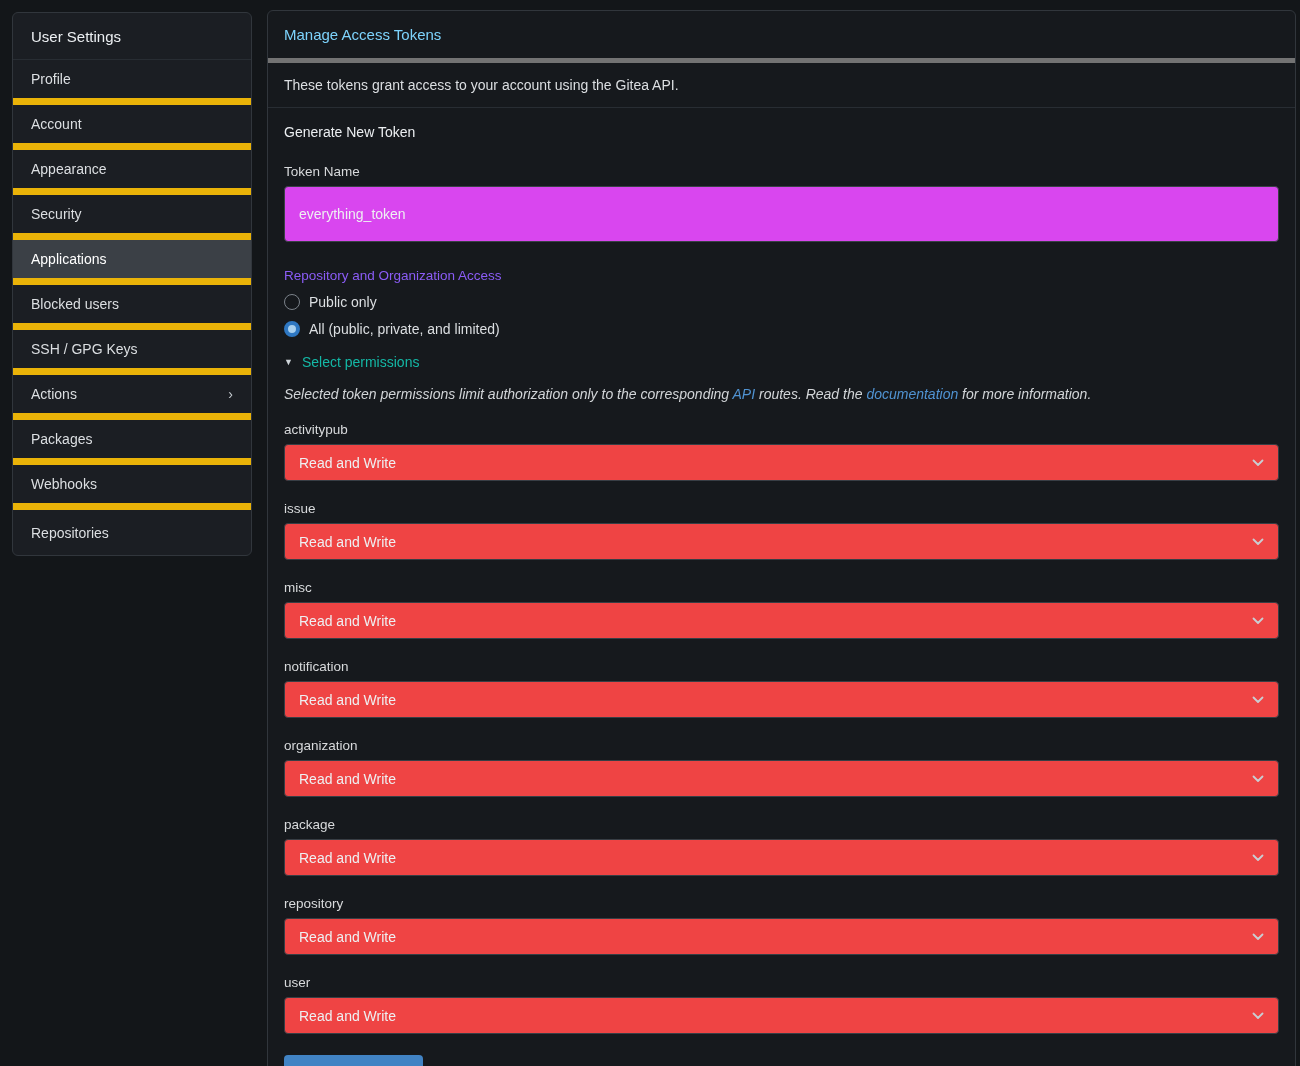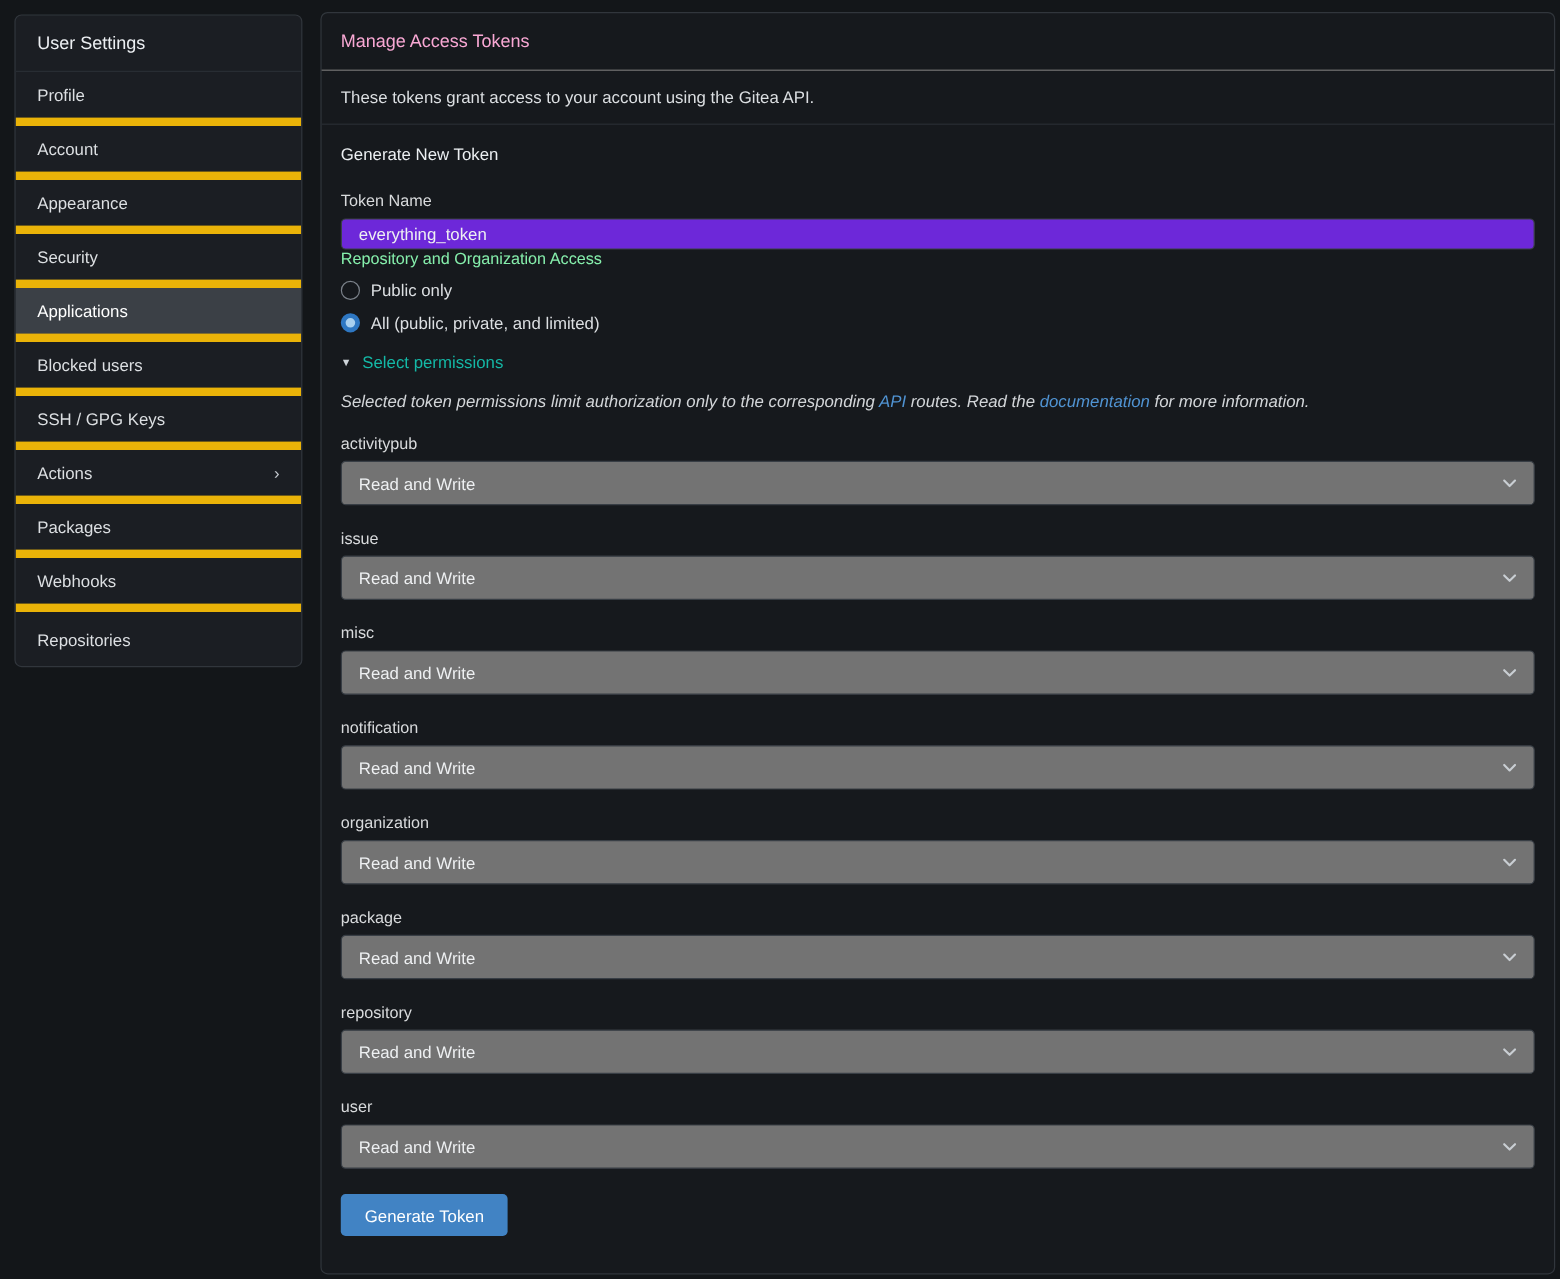--- a/index.html
+++ b/index.html
@@ -55,49 +55,49 @@
   .main-panel {
     flex: 1 1 auto;
     background: #16191d;
     border: 1px solid #31363c;
     border-radius: 6px;
     min-height: 1052px;
   }
   .panel-header {
     padding: 15px 16px;
     font-size: 15px;
-    color: #f9a8d4;
-    border-bottom: 1px solid #737373;
+    color: #7dd3fc;
+    border-bottom: 5px solid #737373;
   }
   .panel-desc {
     padding: 14px 16px;
     border-bottom: 1px solid #282d33;
     color: #dcdfe2;
   }
   .panel-body { padding: 16px 16px 18px 16px; }
 
   .section-heading { font-size: 14px; font-weight: 500; color: #eceff2; margin-bottom: 24px; }
 
   .field-label { display: block; font-size: 13.5px; color: #d8dadc; margin-bottom: 7px; }
 
   .text-input {
     width: 995px;
-    height: 26px;
-    background: #6d28d9;
+    height: 56px;
+    background: #d946ef;
     border: 1px solid #3a4046;
     border-radius: 4px;
     color: #eef0f2;
     font-size: 14px;
     font-family: "Liberation Sans", sans-serif;
     padding: 0 14px;
     outline: none;
     display: block;
   }
 
-  .access-label { margin-bottom: 11px; font-size: 13.5px; color: #86efac; }
+  .access-label { margin-top: 26px; margin-bottom: 11px; font-size: 13.5px; color: #8b5cf6; }
 
   .radio-row { display: flex; align-items: flex-start; margin-bottom: 11px; cursor: pointer; }
   .radio-circle {
     width: 16px; height: 16px; border-radius: 50%;
     border: 1px solid #7b828a;
     background: #15181c;
     margin-right: 9px;
     flex: 0 0 16px;
   }
   .radio-circle.checked {
@@ -116,21 +116,21 @@
     color: #d2d5d8;
     font-size: 14px;
   }
   .perm-note a { color: #5093d2; text-decoration: none; cursor: pointer; }
 
   .scope-group { margin-top: 20px; }
   .scope-label { font-size: 13.5px; color: #d8dadc; margin-bottom: 7px; }
   .select-box {
     width: 995px;
     height: 37px;
-    background: #737373;
+    background: #ef4444;
     border: 1px solid #383e45;
     border-radius: 4px;
     display: flex;
     align-items: center;
     justify-content: space-between;
     padding: 0 14px;
     cursor: pointer;
     color: #eef0f2;
   }
   .select-box .chev { display: flex; align-items: center; }

